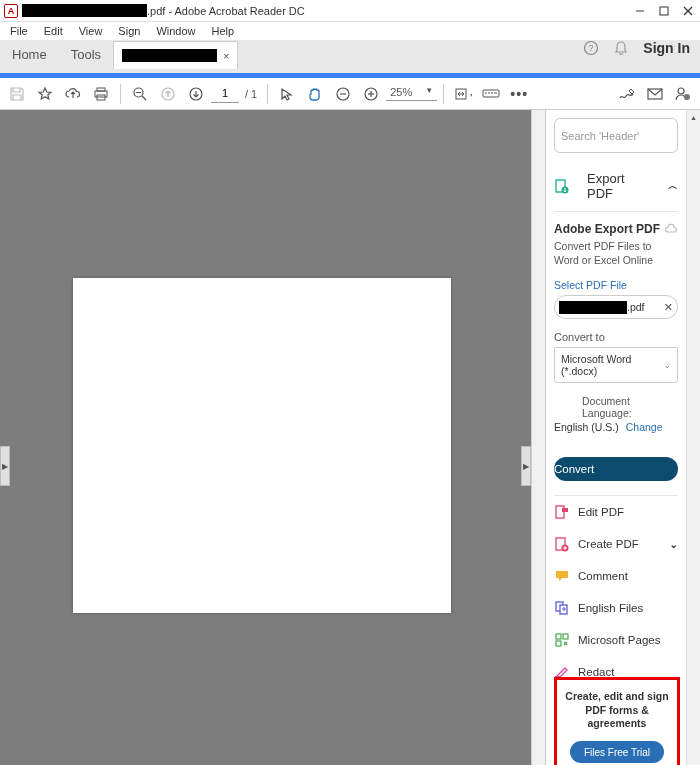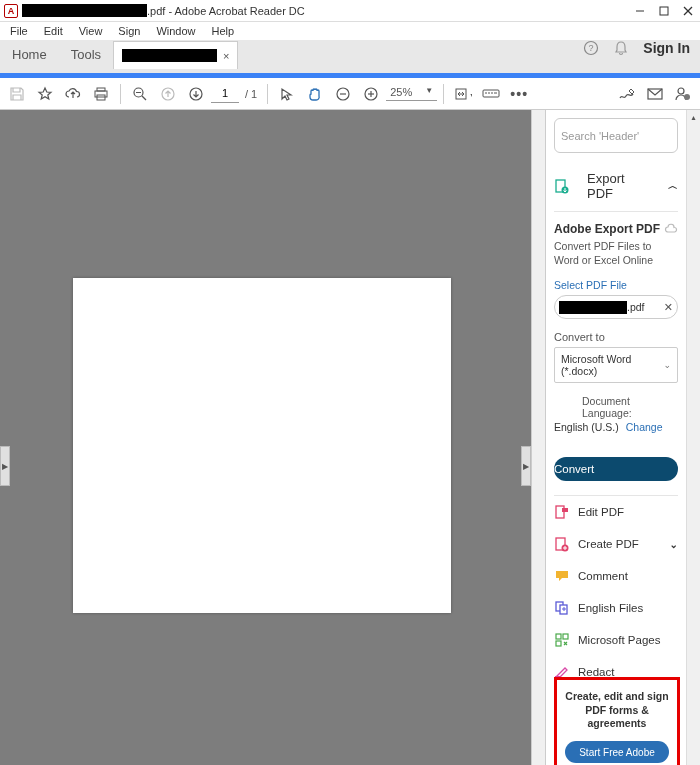--- a/index.html
+++ b/index.html
@@ -375,21 +375,21 @@
               </svg>
             </div>
           <span>Redact</span>
         </div>
       </div>
     </div>
 
     <div class="promo">
       <div class="promo-text">Create, edit and sign PDF forms &amp; agreements</div>
       <div class="trial-btn">
-        <span>Start Free Adobe</span>
+        <span>Files Free Trial</span>
       </div>
     </div>
 
     <div class="rp-scroll">
       <div class="arrow">▴</div>
       <div style="flex:1"></div>
       <div class="arrow" style="position:absolute;bottom:0;width:100%;">▾</div>
     </div>
   </div>
 </div>

